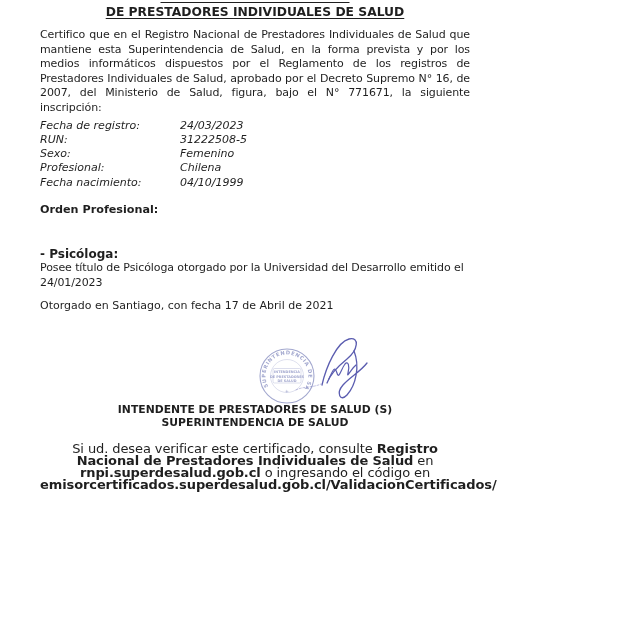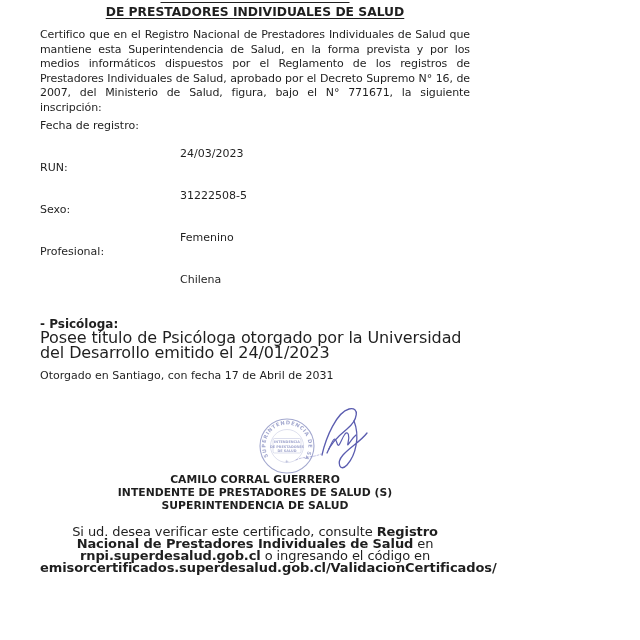--- a/index.html
+++ b/index.html
@@ -18,27 +18,27 @@
 
   
   .intro {
     margin-top: 8px;
     font-size: 11px; line-height: 14.6px;
     text-align: justify; letter-spacing: -0.1px;
   }
 
   
   .fields { margin-top: 3px; font-size: 11px; line-height: 14.3px; }
-  .field-row { display: flex; }
+  .field-row { display: flex; font-style: italic; }
   .field-row .lbl { width: 140px; flex: 0 0 140px; }
-  .field-row .val { flex: 1; margin-top: 28px; }
+  .field-row .val { flex: 1; }
 
   .orden-heading { margin-top: 13px; font-weight: bold; font-size: 11.2px; line-height: 14.5px; }
   .prof-title { margin-top: 29px; font-weight: bold; font-size: 12px; line-height: 14.5px; }
-  .prof-detail { font-size: 16px; line-height: 14.5px; letter-spacing: -0.1px; }
+  .prof-detail { font-size: 11px; line-height: 14.5px; letter-spacing: -0.1px; }
   .issued { margin-top: 9px; font-size: 11px; line-height: 14.5px; }
 
   
   .stamp-area { position: relative; height: 69px; margin-top: 19px; }
   .stamp-svg { position: absolute; left: 210px; top: 0; overflow: visible; }
 
   
   .sig-block { text-align: center; font-weight: bold; font-size: 10.8px; line-height: 13px; margin-top: 1px; }
 
   
@@ -75,27 +75,32 @@
       <span class="val">31222508-5</span>
     </div>
     <div class="field-row">
       <span class="lbl">Sexo:</span>
       <span class="val">Femenino</span>
     </div>
     <div class="field-row">
       <span class="lbl">Profesional:</span>
       <span class="val">Chilena</span>
     </div>
+    <div class="field-row">
+      <span class="lbl">Fecha nacimiento:</span>
+      <span class="val">04/10/1999</span>
+    </div>
   </div>
 
+  <div class="orden-heading">Orden Profesional:</div>
 
   <div class="prof-title">- Psicóloga:</div>
   <div class="prof-detail">Posee título de Psicóloga otorgado por la Universidad del Desarrollo emitido el 24/01/2023</div>
 
-  <div class="issued">Otorgado en Santiago, con fecha 17 de Abril de 2031</div>
+  <div class="issued">Otorgado en Santiago, con fecha 17 de Abril de 2021</div>
 
   <div class="stamp-area">
     <svg class="stamp-svg" width="200" height="80" viewBox="0 0 200 80">
 
       <g opacity="0.85">
         <circle cx="37" cy="43" r="27" fill="none" stroke-width="1.1" stroke="#9298c6"></circle>
         <circle cx="37" cy="43" r="16.5" fill="none" stroke-width="0.5" opacity="0.7" stroke="#9298c6"></circle>
         <defs>
           <path id="sealArc" d="M 19.4 55.3 A 21.5 21.5 0 1 1 54.6 55.3" fill="none"></path>
         </defs>
@@ -112,20 +117,19 @@
       <g fill="none" stroke-linecap="round" stroke-linejoin="round">
         <path d="M 46 57 C 54 53, 62 55, 71 51" stroke-width="0.7" opacity="0.55" stroke-dasharray="2 1.6" stroke="#5b5db0"></path>
         <path d="M 72 52 C 76 34, 87 9, 99 6 C 110 3.5, 108 17, 97 26 C 89 32.5, 80 41, 77 50" stroke-width="1.3" stroke="#5b5db0"></path>
         <path d="M 79 46 C 83 36, 85 33, 87 40 C 89 47, 91 36, 95 31 C 98 27.5, 100 33, 98 40 C 96.5 46, 101 36, 106 32" stroke-width="1.2" stroke="#5b5db0"></path>
         <path d="M 104 18 C 110 33, 106 52, 97 62 C 90 69.5, 86 60, 93 52 C 100 44, 110 39, 117 30" stroke-width="1.3" stroke="#5b5db0"></path>
       </g>
     </svg>
   </div>
 
   <div class="sig-block">
-    <div>CAMILO CORRAL GUERRERO</div>
     <div>INTENDENTE DE PRESTADORES DE SALUD (S)</div>
     <div>SUPERINTENDENCIA DE SALUD</div>
   </div>
 
   <div class="footer"><span>Si ud. desea verificar este certificado, consulte </span><span class="b">Registro Nacional de Prestadores Individuales de Salud</span><span> en </span><span class="b">rnpi.superdesalud.gob.cl</span><span> o ingresando el código en </span><span class="b">emisorcertificados.superdesalud.gob.cl/ValidacionCertificados/</span></div>
 
 </div>
 
 </body></html>

